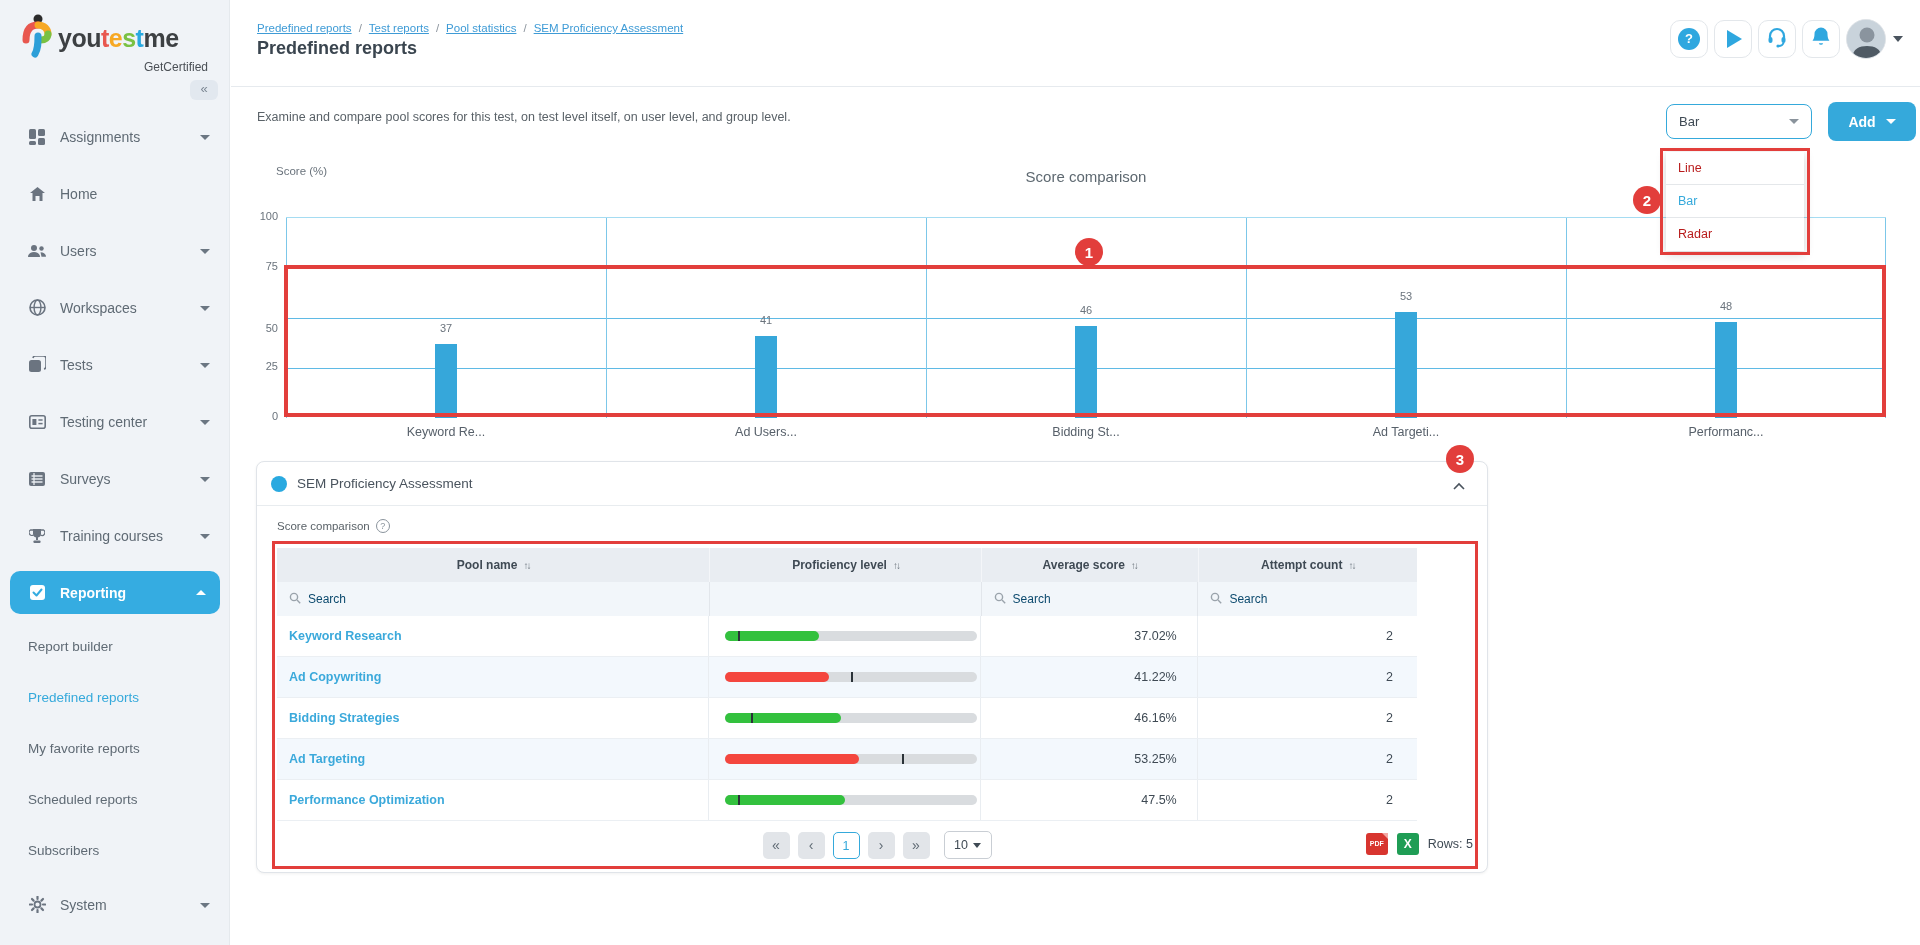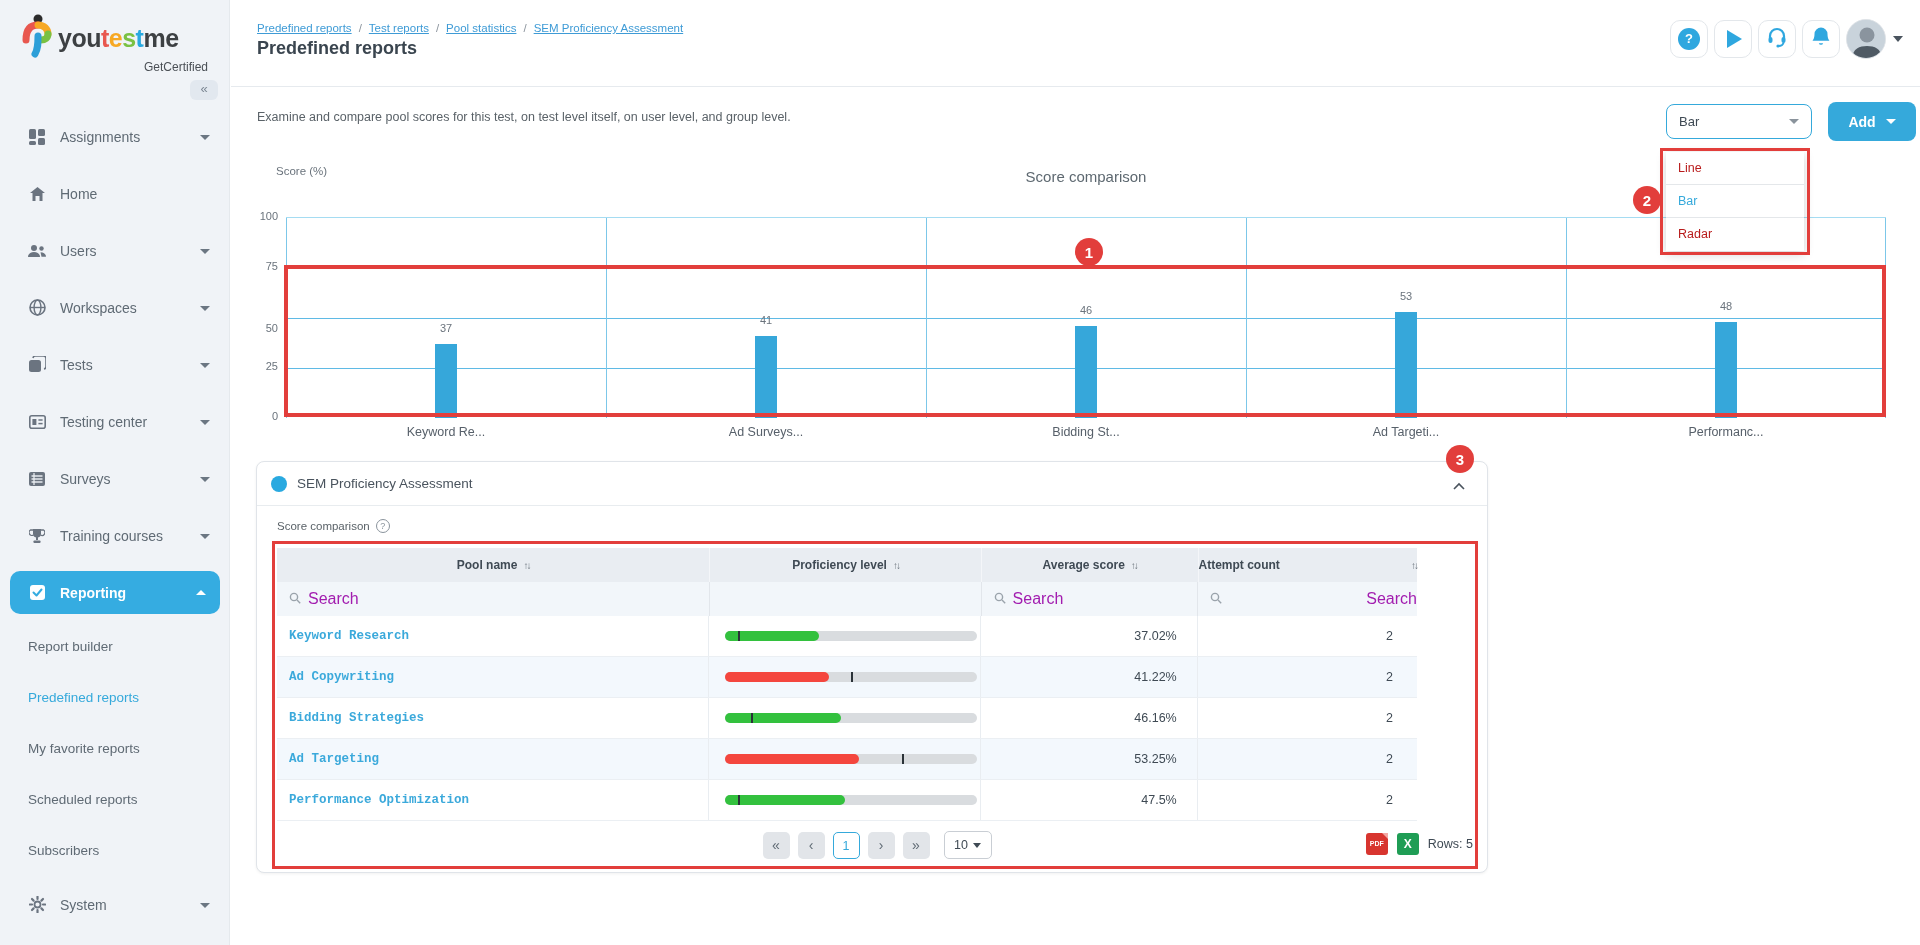--- a/index.html
+++ b/index.html
@@ -81,27 +81,27 @@
   .info-icon { width:14px; height:14px; border:1px solid #8A939C; border-radius:50%; color:#8A939C; font-size:9px; line-height:12px; text-align:center; }
   .tbl { position:absolute; left:20px; top:86px; width:1200px; }
   .t-row { display:flex; width:1140px; }
   .t-head { background:#E9EDF2; height:34px; }
   .th { display:flex; align-items:center; justify-content:center; gap:6px; font-size:12px; font-weight:bold; color:#3F4A54; border-left:1px solid #F4F6F9; }
   .th:first-child { border-left:none; }
   .sort { font-size:10px; color:#6A737C; letter-spacing:-2px; cursor:pointer; }
   .t-search { background:#F2F6FA; height:34px; }
   .ts-cell { display:flex; align-items:center; gap:7px; padding-left:12px; border-left:1px solid #E2E6EB; }
   .ts-cell:first-child { border-left:none; }
-  .ts-cell .ph { font-size:16px; color:#a21caf; }
+  .ts-cell .ph { font-size:12px; color:#0c4a6e; }
   .t-data { height:41px; border-bottom:1px solid #EBEFF3; background:#fff; }
   .t-data.alt { background:#F3F8FD; }
   .td { display:flex; align-items:center; border-left:1px solid #E9EDF1; height:100%; }
   .td:first-child { border-left:none; }
-  .c1 { width:455px; } .c2 { width:286px; } .c3 { width:228px; } .c4 { width:231px;justify-content:space-between; }
-  .pool-link { font-size:12.5px; font-weight:bold; color:#3BA9DB; padding-left:12px; cursor:pointer; text-decoration:none;font-family:Liberation Mono, monospace; }
+  .c1 { width:455px; } .c2 { width:286px; } .c3 { width:228px; } .c4 { width:231px; }
+  .pool-link { font-size:12.5px; font-weight:bold; color:#3BA9DB; padding-left:12px; cursor:pointer; text-decoration:none; }
   .num-cell { justify-content:flex-end; font-size:12.5px; color:#3F4A54; }
   .c3.num-cell { padding-right:20px; } .c4.num-cell { padding-right:24px; }
   .track { position:relative; margin-left:16px; width:252px; height:10px; border-radius:5px; background:#D9DCDF; }
   .fill { position:absolute; left:0; top:0; height:10px; border-radius:5px; }
   .tick { position:absolute; top:0; width:2px; height:10px; background:#2A3238; }
   .t-foot { position:relative; height:50px; }
   .pager { position:absolute; left:0; top:10px; width:1200px; display:flex; justify-content:center; align-items:center; gap:8px; }
   .pbtn { width:27px; height:27px; background:#E2E5E9; border-radius:5px; color:#5F6A74; font-size:14px; text-align:center; line-height:26px; cursor:pointer; }
   .pbtn.cur { background:#fff; border:1px solid #35A9DB; color:#35A9DB; font-size:12.5px; }
   .psize { margin-left:6px; width:48px; height:28px; border:1px solid #C9CED4; border-radius:5px; background:#fff; display:flex; align-items:center; justify-content:center; gap:5px; font-size:12.5px; color:#3F4A54; cursor:pointer; }
@@ -370,21 +370,21 @@
       <span class="bar-value" style="bottom: 116px;">53</span>
       <div class="bar" style="height: 106px; background: rgb(54, 167, 218);"></div>
     </div>
     <div class="chart-col" style="left:1280px;">
       <span class="bar-value" style="bottom: 106px;">48</span>
       <div class="bar" style="height: 96px; background: rgb(54, 167, 218);"></div>
     </div>
   </div>
 
   <div class="cat-label" style="left:286px;">Keyword Re...</div>
-  <div class="cat-label" style="left:606px;">Ad Surveys...</div>
+  <div class="cat-label" style="left:606px;">Ad Users...</div>
   <div class="cat-label" style="left:926px;">Bidding St...</div>
   <div class="cat-label" style="left:1246px;">Ad Targeti...</div>
   <div class="cat-label" style="left:1566px;">Performanc...</div>
 
   <div class="card">
     <div class="card-hdr">
       <span class="card-dot"></span>
       <span class="card-title">SEM Proficiency Assessment</span>
       <span class="card-collapse">
         <svg width="12" height="8" viewBox="0 0 12 8">

